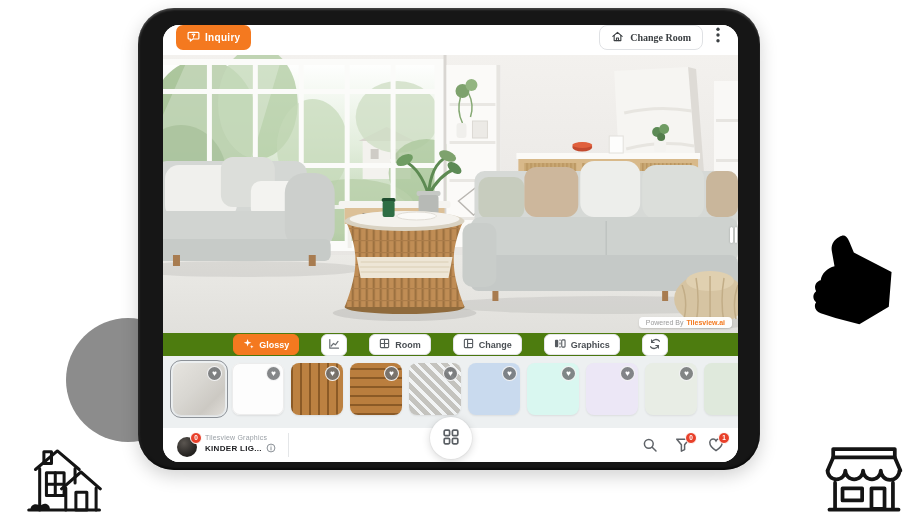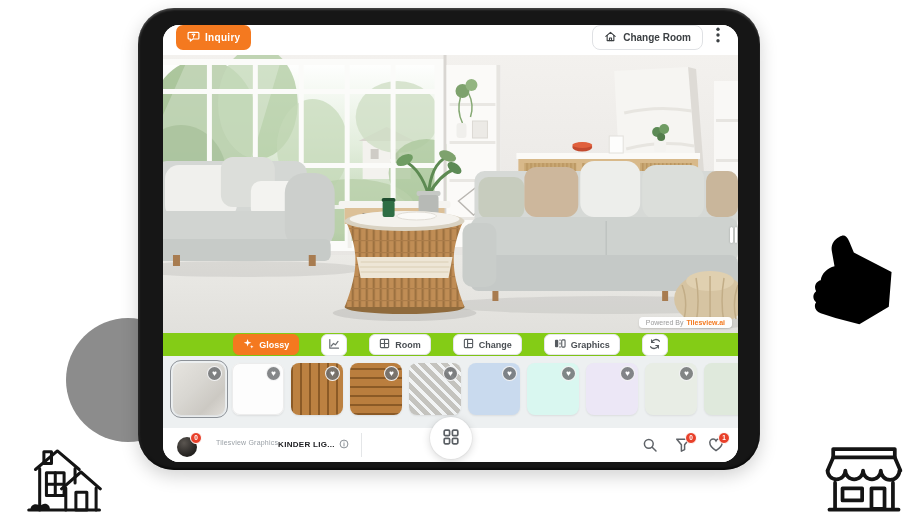--- a/index.html
+++ b/index.html
@@ -21,36 +21,36 @@
           border-radius:16px;overflow:hidden;display:flex;flex-direction:column;}
 
   
   .topbar{height:30px;flex:0 0 30px;display:flex;align-items:flex-start;padding:0 13px;gap:8px;background:#fff;}
   .btn-inquiry{display:flex;align-items:center;gap:5px;background:#F4791F;color:#fff;border:none;
                border-radius:7px;padding:5px 11px;font-size:10px;font-weight:700;letter-spacing:.3px;
                font-family:inherit;cursor:pointer;}
   .topbar .spacer{flex:1;}
   .btn-changeroom{display:flex;align-items:center;gap:6px;background:#fff;color:#3c4043;
                   border:1px solid #dfe1e4;border-radius:8px;padding:4px 11px;font-size:10px;
-                  font-weight:600;font-family:Liberation Sans, sans-serif;cursor:pointer;}
+                  font-weight:600;font-family:Liberation Serif, serif;cursor:pointer;}
   .kebab{width:14px;height:20px;display:flex;align-items:center;justify-content:center;cursor:pointer;background:none;border:none;padding:0;}
 
   
   .photo{position:relative;flex:0 0 278px;height:278px;overflow:hidden;background:#eceae6;}
   .photo svg.room{position:absolute;inset:0;width:100%;height:100%;}
   .watermark{position:absolute;right:6px;bottom:5px;background:rgba(255,255,255,.96);border-radius:4px;
              padding:2px 7px;font-size:7px;color:#9a9a9a;box-shadow:0 1px 2px rgba(0,0,0,.15);
              display:flex;gap:3px;align-items:center;}
   .watermark b{color:#F4791F;font-weight:700;}
   .edge-handle{position:absolute;right:1px;top:172px;display:flex;gap:2px;cursor:grab;}
   .edge-handle i{display:block;width:2.5px;height:16px;background:#fff;border-radius:2px;
                  box-shadow:0 0 2px rgba(0,0,0,.25);}
 
   
-  .toolbar{flex:0 0 23px;display:flex;align-items:center;justify-content:center;gap:22px;background:#84cc16;}
+  .toolbar{flex:0 0 23px;display:flex;align-items:center;justify-content:center;gap:22px;background:#4d7c0f;}
   .tbtn{display:flex;align-items:center;gap:5px;background:#fff;border:1px solid #e4e6e8;border-radius:6px;
         padding:3px 9px;font-size:9px;font-weight:600;color:#4a4f54;font-family:inherit;cursor:pointer;
         box-shadow:0 1px 1px rgba(0,0,0,.04);}
   .tbtn.icon-only{padding:3px 6px;}
   .tbtn.active{background:#F4791F;border-color:#F4791F;color:#fff;}
 
   
   .swatches{flex:0 0 65px;background:#edf0f1;display:flex;align-items:flex-start;gap:7px;
             padding:7px 0 0 10px;overflow:hidden;position:relative;}
   .tile{position:relative;flex:0 0 52px;width:52px;height:52px;border-radius:8px;cursor:pointer;
@@ -61,21 +61,21 @@
        font-size:8px;line-height:13px;text-align:center;cursor:pointer;padding:0;}
 
   
   .bottombar{flex:1;background:#fff;display:flex;align-items:center;padding:0 14px;position:relative;}
   .logo-wrap{position:relative;width:22px;height:22px;flex:0 0 22px;cursor:pointer;}
   .logo-circle{width:20px;height:20px;border-radius:50%;margin-top:3px;
                background:radial-gradient(circle at 35% 30%, #5a5550, #23211f 70%);}
   .badge{position:absolute;background:#E8402A;color:#fff;border-radius:50%;font-size:6.5px;font-weight:700;
          min-width:10px;height:10px;line-height:10px;text-align:center;border:1px solid #fff;}
   .logo-wrap .badge{top:-2px;right:-3px;}
-  .brand-text{margin-left:17px;display:flex;justify-content:center;line-height:1.25;}
+  .brand-text{margin-left:6px;display:flex;flex-direction:column;justify-content:center;line-height:1.25;}
   .company{font-size:7px;color:#9aa0a6;letter-spacing:.2px;}
   .tilename{font-size:8px;font-weight:700;color:#202124;display:flex;align-items:center;gap:4px;letter-spacing:.3px;}
   .vdivider{width:1px;height:24px;background:#e4e6e8;margin-left:12px;}
   .bb-right{margin-left:auto;display:flex;align-items:center;gap:16px;}
   .icon-btn{position:relative;background:none;border:none;padding:0;cursor:pointer;width:17px;height:17px;}
   .icon-btn .badge{top:-5px;right:-6px;}
   .fab{position:absolute;left:50%;bottom:3px;transform:translateX(-50%);width:42px;height:42px;border-radius:50%;
        background:#fff;border:none;box-shadow:0 2px 8px rgba(0,0,0,.16), 0 0 0 1px rgba(0,0,0,.03);
        display:flex;align-items:center;justify-content:center;cursor:pointer;z-index:3;}
 </style>

